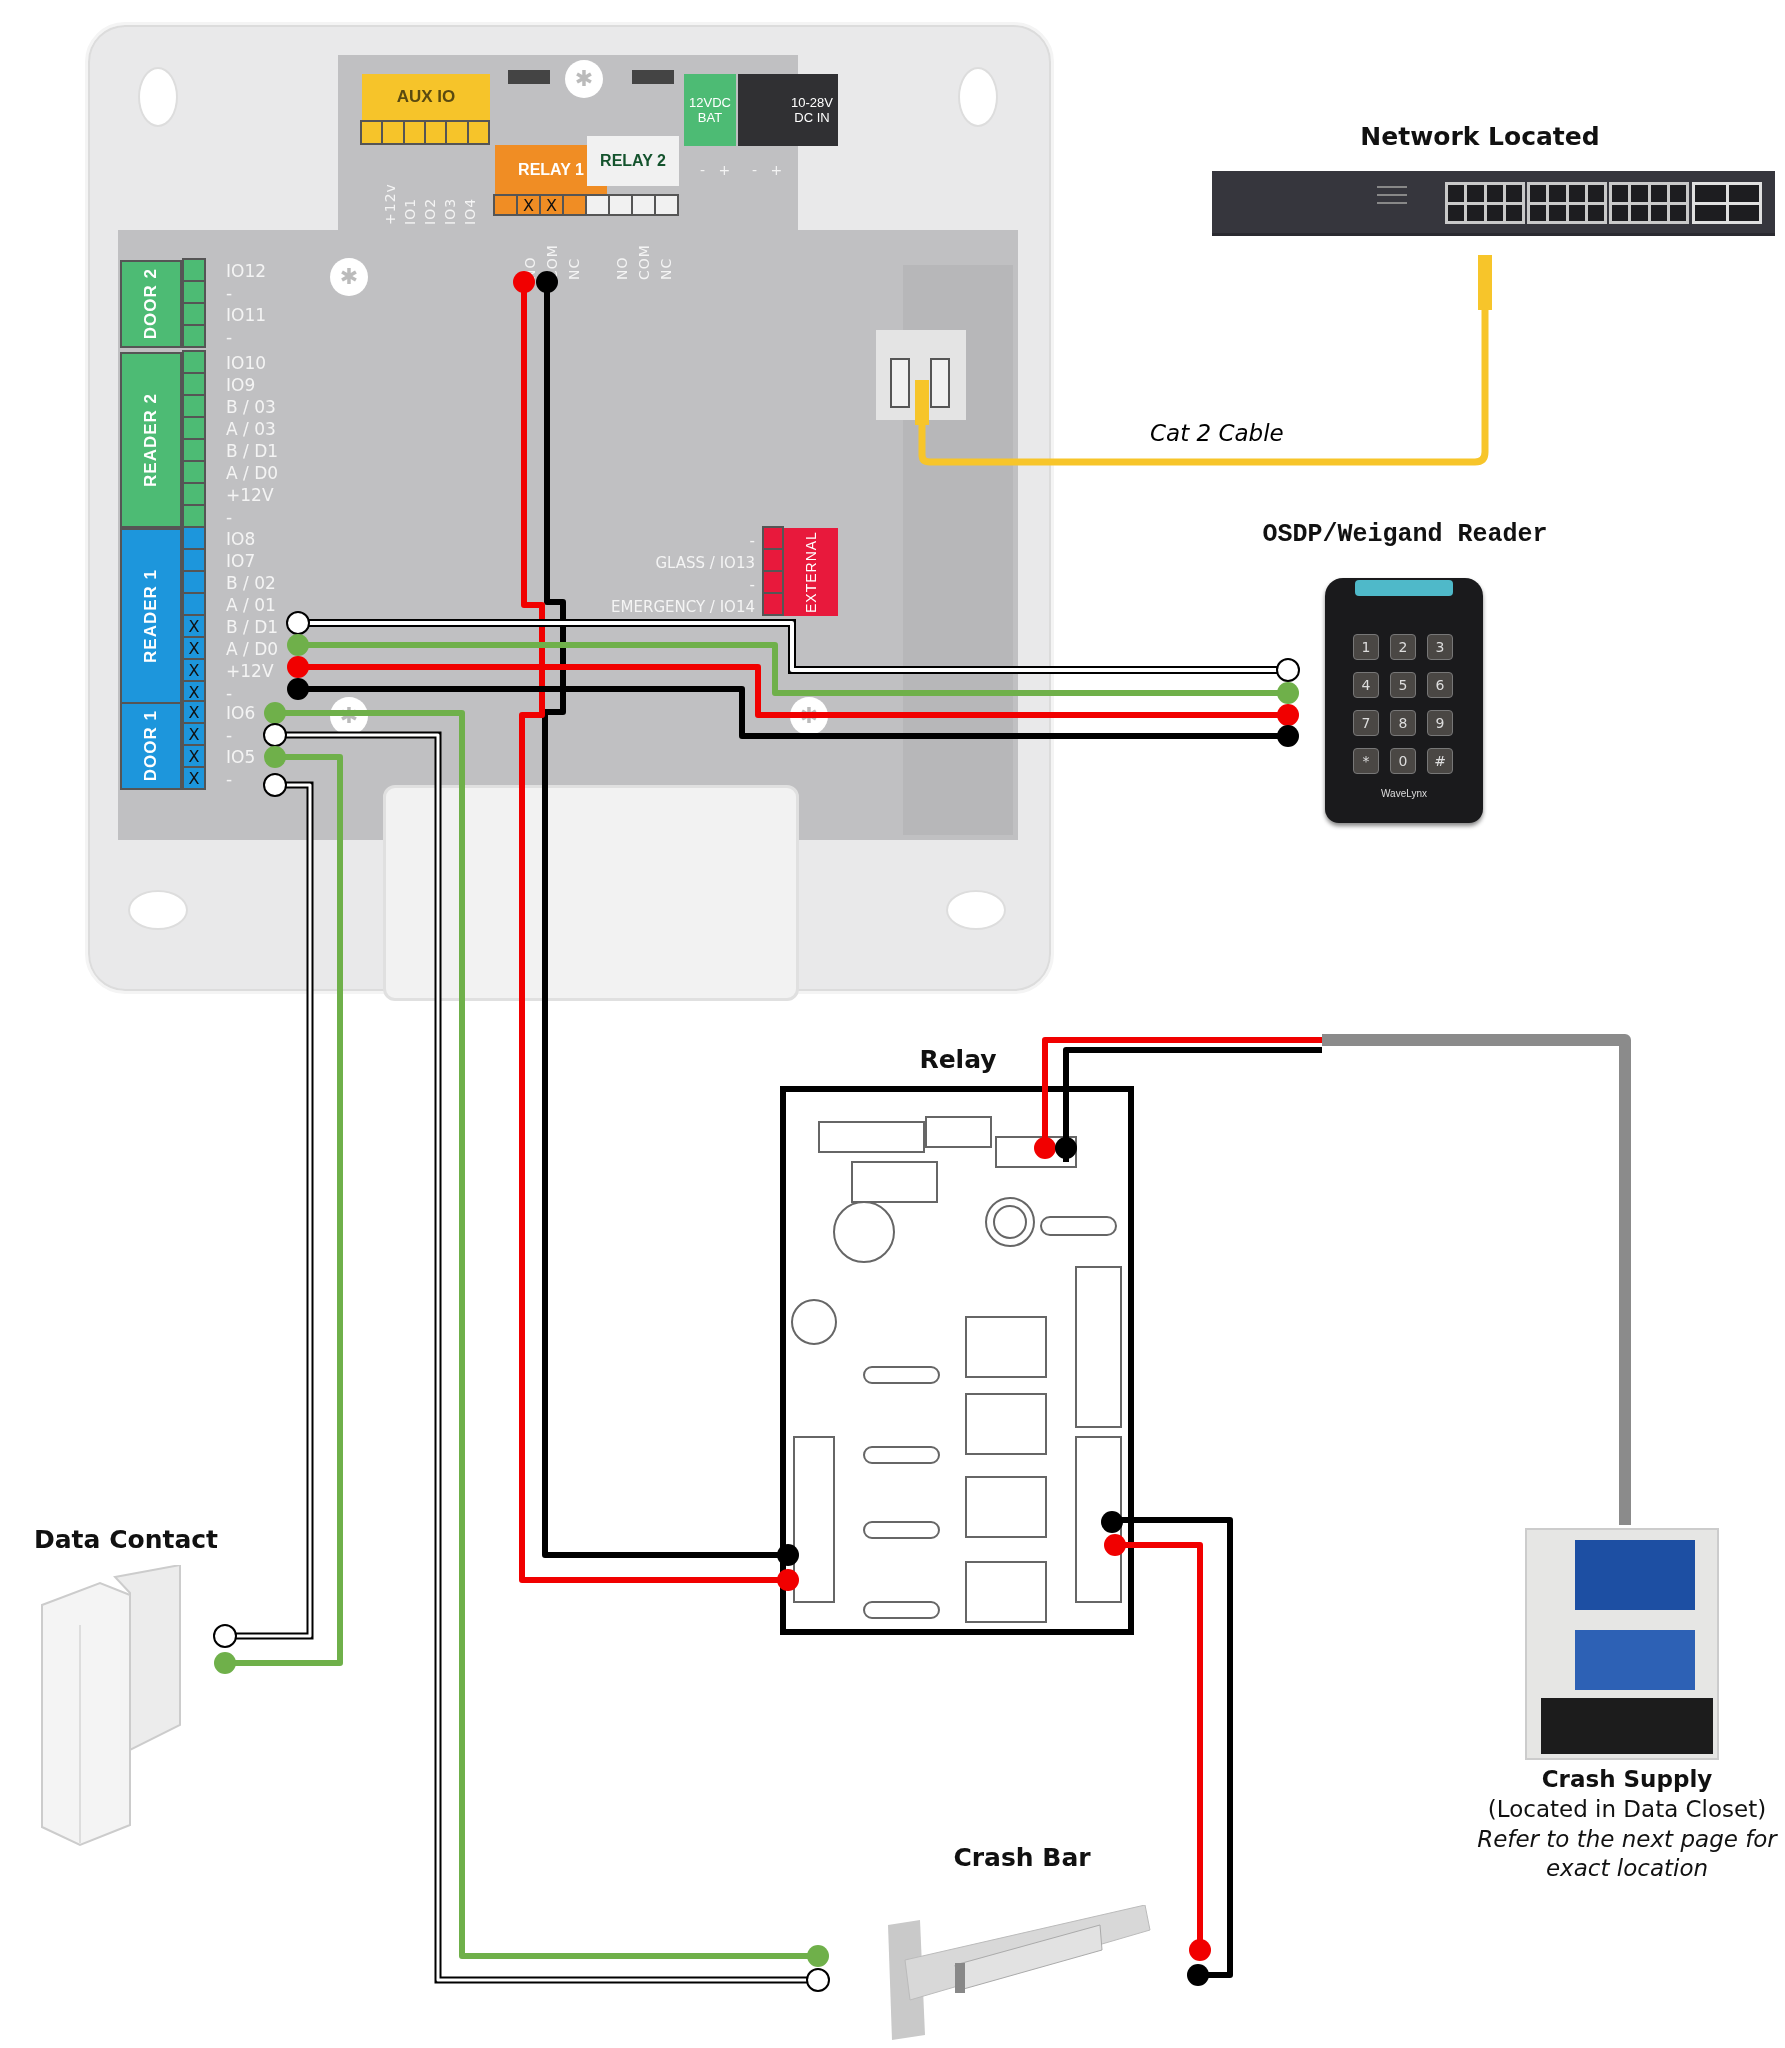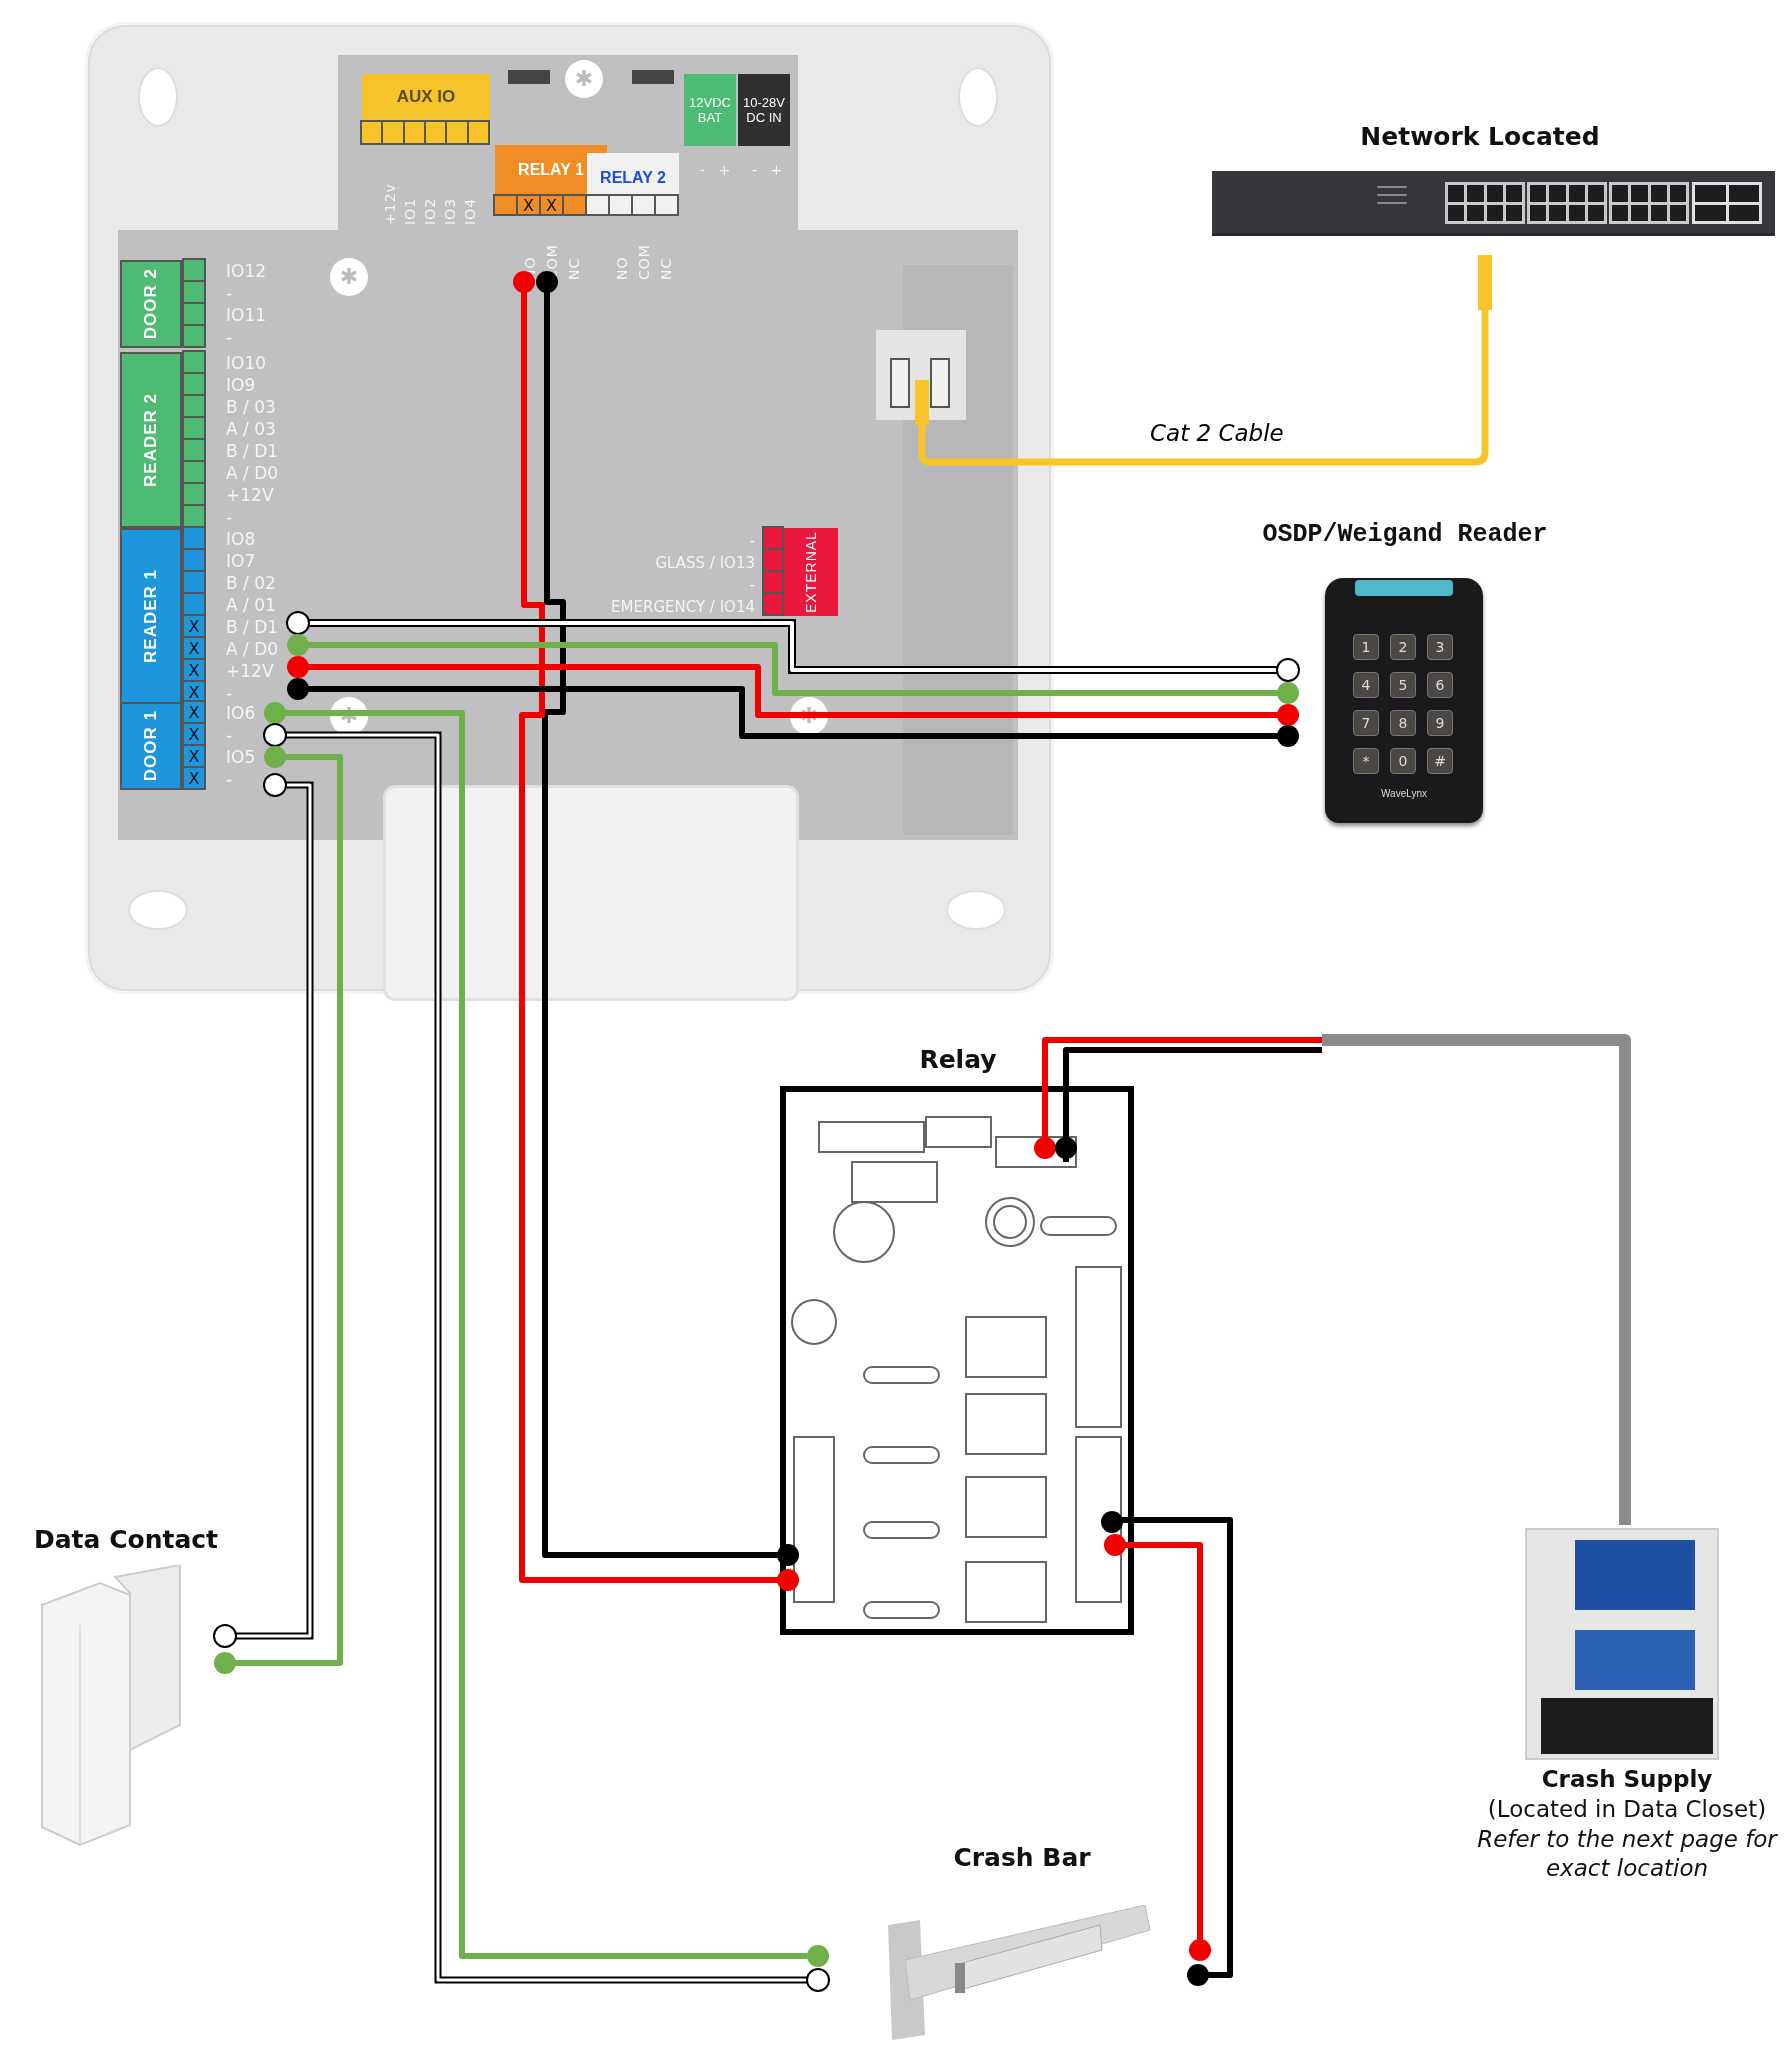--- a/index.html
+++ b/index.html
@@ -63,29 +63,29 @@
   <div class="pin" style="background:#f6c42a;margin-top:0;margin-left:-2px;"></div>
   <div class="pin" style="background:#f6c42a;margin-top:0;margin-left:-2px;"></div>
 </div>
 <div class="term-block" style="left:495px;top:145px;width:112px;height:50px;background:#f08d24;font-size:16px;">RELAY 1</div>
 <div class="pins" style="left:495px;top:194px;width:92px;height:22px;flex-direction:row;">
   <div class="pin" style="background:#f08d24;margin-top:0;margin-left:-2px;"></div>
   <div class="pin" style="background:#f08d24;margin-top:0;margin-left:-2px;">X</div>
   <div class="pin" style="background:#f08d24;margin-top:0;margin-left:-2px;">X</div>
   <div class="pin" style="background:#f08d24;margin-top:0;margin-left:-2px;"></div>
 </div>
-<div class="term-block" style="left:587px;top:153px;width:92px;height:50px;background:#f1f1f1;color:#1d4ed8;font-size:16px;">RELAY 2</div>
+<div class="term-block" style="left:587px;top:136px;width:92px;height:50px;background:#f1f1f1;color:#14532d;font-size:16px;">RELAY 2</div>
 <div class="pins" style="left:587px;top:194px;width:92px;height:22px;flex-direction:row;">
   <div class="pin" style="background:#f1f1f1;margin-top:0;margin-left:-2px;"></div>
   <div class="pin" style="background:#f1f1f1;margin-top:0;margin-left:-2px;"></div>
   <div class="pin" style="background:#f1f1f1;margin-top:0;margin-left:-2px;"></div>
   <div class="pin" style="background:#f1f1f1;margin-top:0;margin-left:-2px;"></div>
 </div>
 <div class="term-block" style="left:684px;top:74px;width:52px;height:72px;background:#4dbb74;font-size:13px;text-align:center;line-height:15px;font-weight:normal;">12VDC BAT</div>
-<div class="term-block" style="left:738px;top:74px;width:52px;height:72px;background:#303033;font-size:13px;text-align:center;line-height:15px;font-weight:normal;">10-28V DC IN</div>
+<div class="term-block" style="left:738px;top:74px;width:52px;height:72px;background:#303033;font-size:13px;text-align:center;line-height:15px;font-weight:normal;padding-left:48px;">10-28V DC IN</div>
 <div class="lab-col" style="left:700px;top:160px;font-size:14px;">
   <span>-</span>&nbsp;&nbsp;&nbsp;<span>+</span>
 </div>
 <div class="lab-col" style="left:752px;top:160px;font-size:14px;">
   <span>-</span>&nbsp;&nbsp;&nbsp;<span>+</span>
 </div>
 <div style="position:absolute;left:508px;top:70px;width:42px;height:14px;background:#444;"></div>
 <div style="position:absolute;left:632px;top:70px;width:42px;height:14px;background:#444;"></div>
 
 <div class="lab-col vert" style="left:380px;top:165px;height:60px;font-size:14px;">+12v</div>

